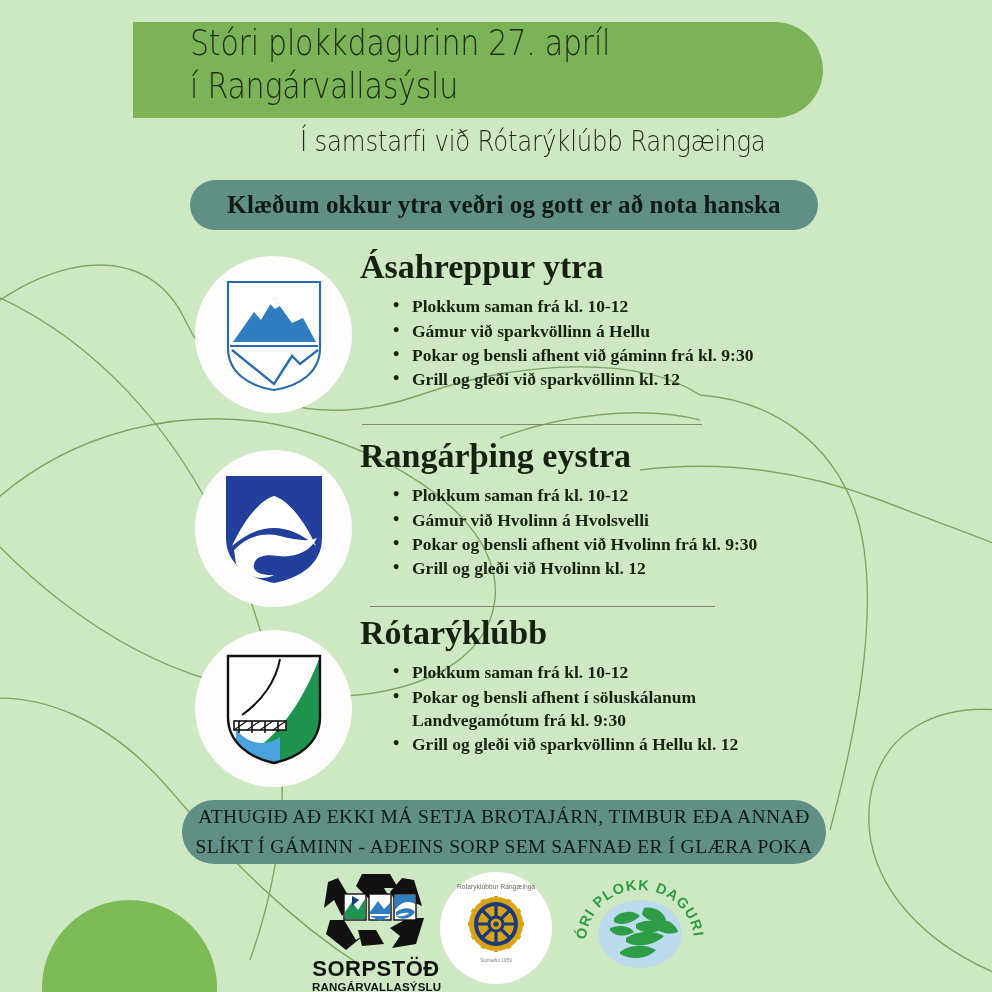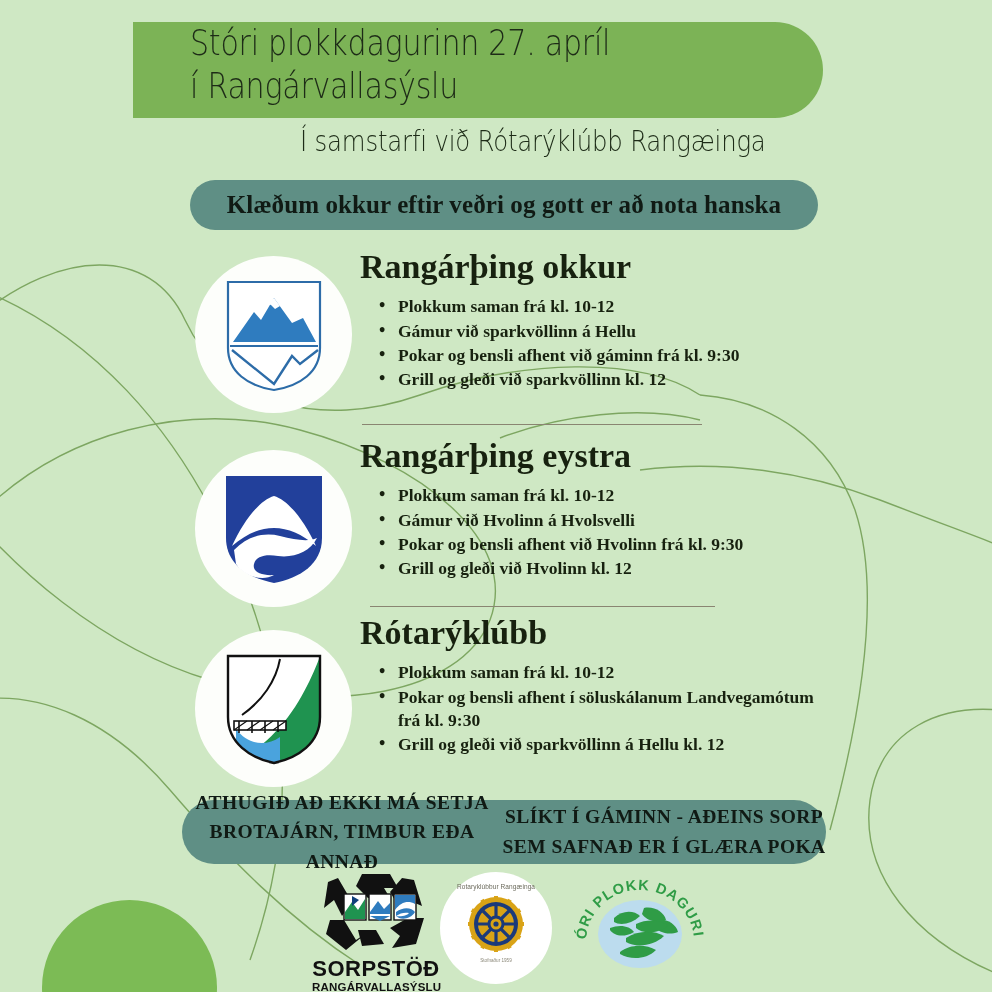--- a/index.html
+++ b/index.html
@@ -100,23 +100,23 @@
     height: 50px;
     font-size: 25px;
     font-weight: bold;
     letter-spacing: 0.1px;
   }
   #banner-notice {
     left: 182px;
     top: 800px;
     width: 644px;
     height: 64px;
-    flex-direction: row;
+    flex-direction: column;
     font-size: 19.5px;
-    font-weight: bold;
+    font-weight: normal;
     letter-spacing: 0.45px;
     line-height: 1.52;
   }
   #banner-notice span { display: block; }
 
   
   .section {
     position: absolute;
     left: 180px;
     width: 640px;
@@ -161,20 +161,21 @@
     list-style: none;
   }
   .section-list li {
     position: relative;
     font-family: "Liberation Serif", serif;
     font-weight: bold;
     font-size: 17.5px;
     line-height: 1.33;
     color: #17210f;
     margin-bottom: 1px;
+    margin-left: 14px;
   }
   .section-list li::before {
     content: "\2022";
     position: absolute;
     left: -19px;
     top: -1px;
     font-size: 18px;
     color: #17210f;
   }
 
@@ -270,34 +271,34 @@
     </g>
   </svg>
 
   <div class="deco-circle" id="blob-bottom-left"></div>
 
   <div id="title-block"></div>
   <div id="title-text">Stóri plokkdagurinn 27. apríl
 í Rangárvallasýslu</div>
   <div id="subtitle">Í samstarfi við Rótarýklúbb Rangæinga</div>
 
-  <div class="pill" id="banner-clothing">Klæðum okkur eftir veðri og gott er að nota hanska</div>
+  <div class="pill" id="banner-clothing">Klæðum okkur ytra veðri og gott er að nota hanska</div>
 
   <div class="section" id="section-0">
     <div class="crest-wrap">
       <svg width="108" height="118" viewBox="0 0 108 118">
         <path d="M8 6 H100 V72 C100 96, 80 110, 54 114 C28 110, 8 96, 8 72 Z" fill="#ffffff" stroke="#2d6ca8" stroke-width="2.2"></path>
         <path d="M13 66 L34 36 L41 44 L54 22 L72 47 L83 42 L96 66 Z" fill="#2f7cbf"></path>
         <path d="M48 28 L54 22 L60 30 L55 33 L51 29 Z" fill="#ffffff"></path>
         <path d="M10 70 H98" stroke="#2d6ca8" stroke-width="2" fill="none"></path>
         <path d="M12 74 L54 108 L72 80 L80 88 L98 74" fill="none" stroke="#2d6ca8" stroke-width="2.4"></path>
       </svg>
     </div>
     <div class="section-body">
-      <h2 class="section-title">Rangárþing okkur</h2>
+      <h2 class="section-title">Ásahreppur ytra</h2>
       <ul class="section-list">
         <li>Plokkum saman frá kl. 10-12</li>
         <li>Gámur við sparkvöllinn á Hellu</li>
         <li>Pokar og bensli afhent við gáminn frá kl. 9:30</li>
         <li>Grill og gleði við sparkvöllinn kl. 12</li>
       </ul>
     </div>
   </div>
 
   <div class="divider" id="divider-0"></div>

